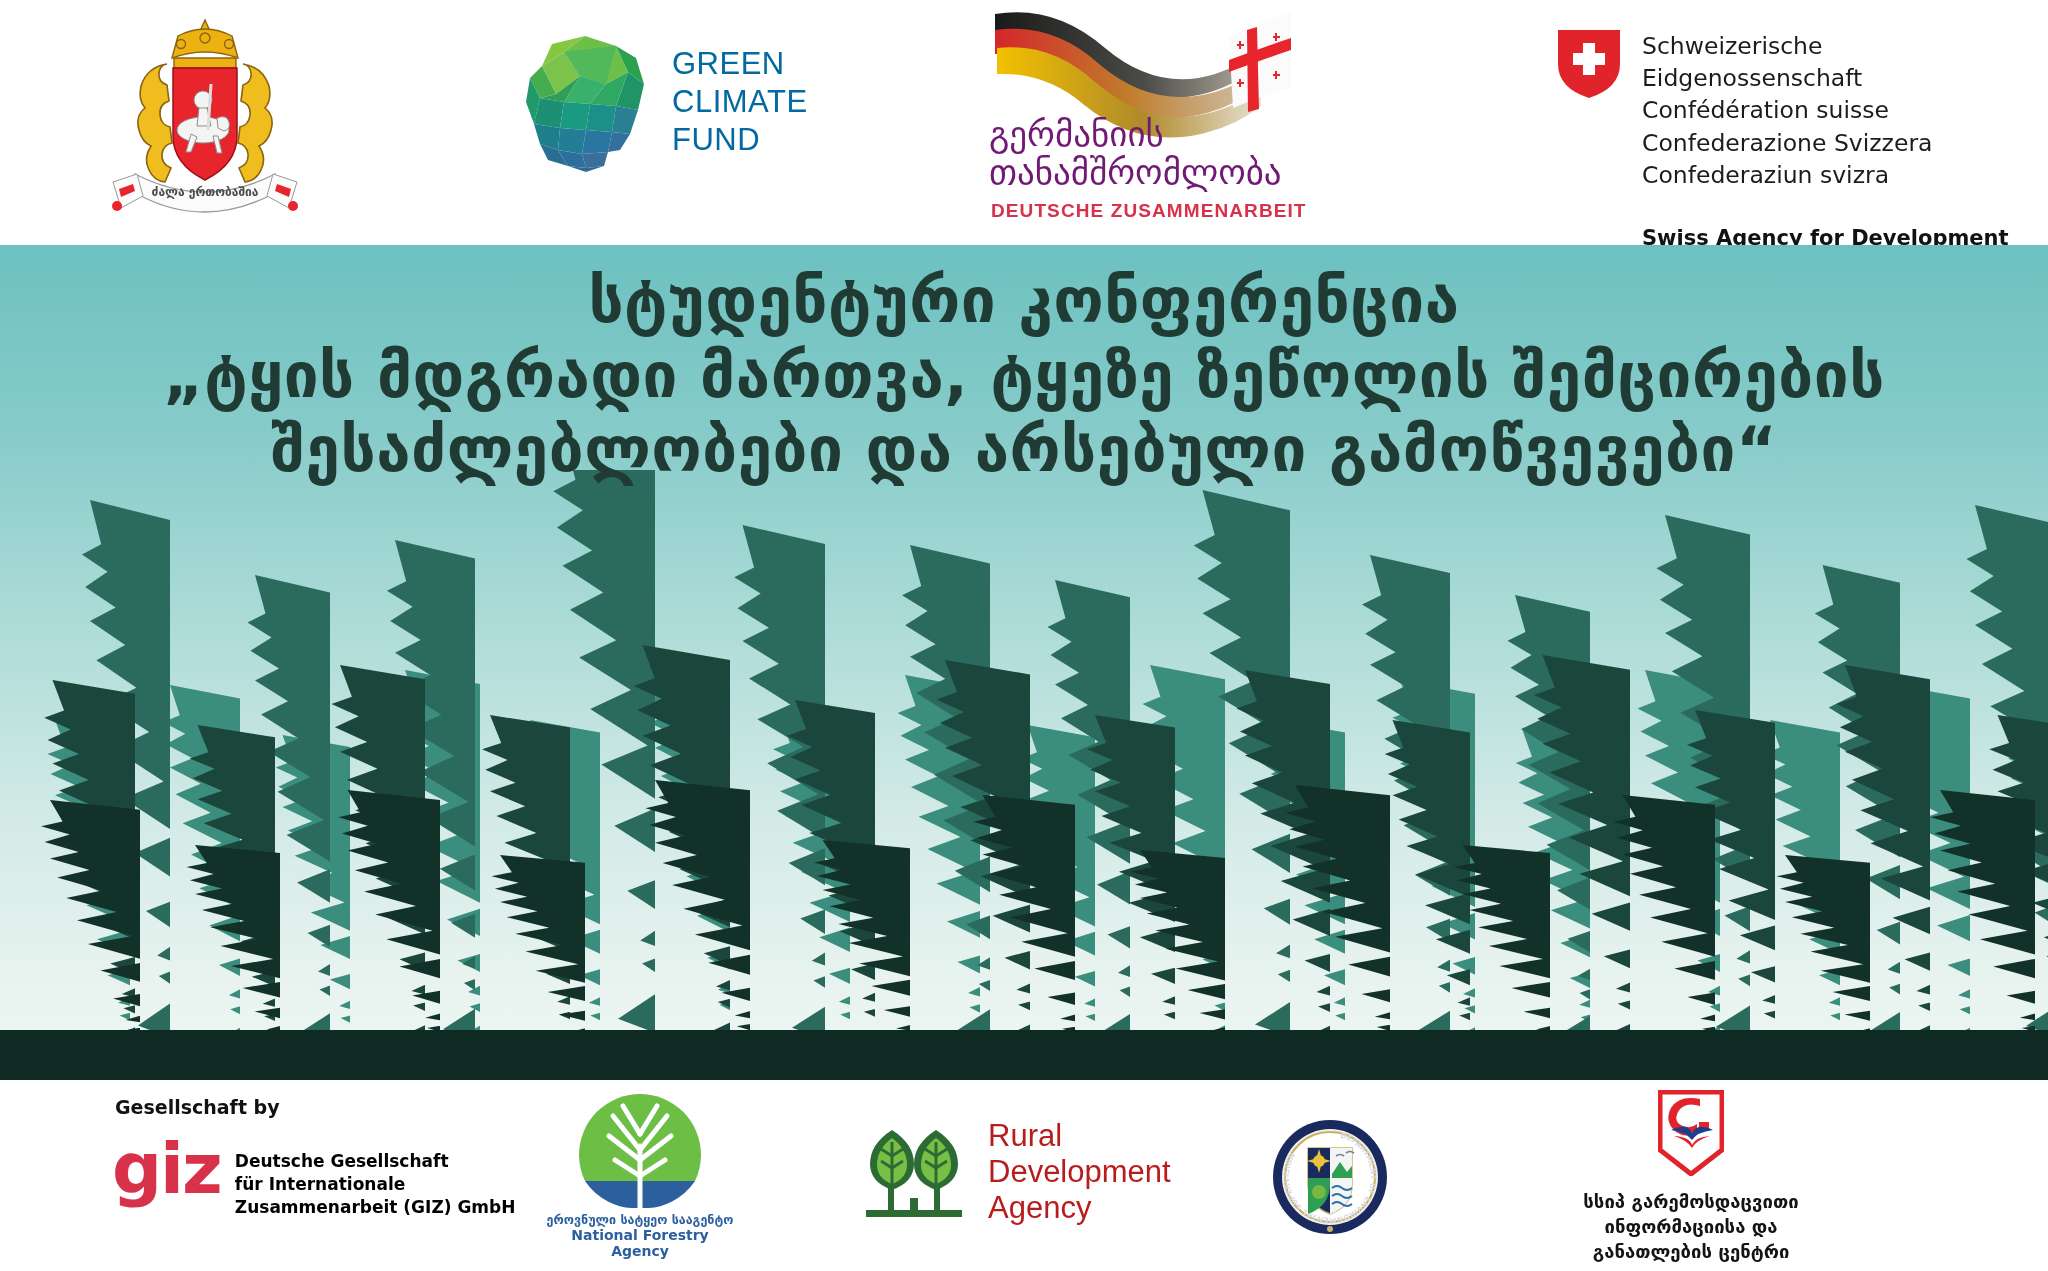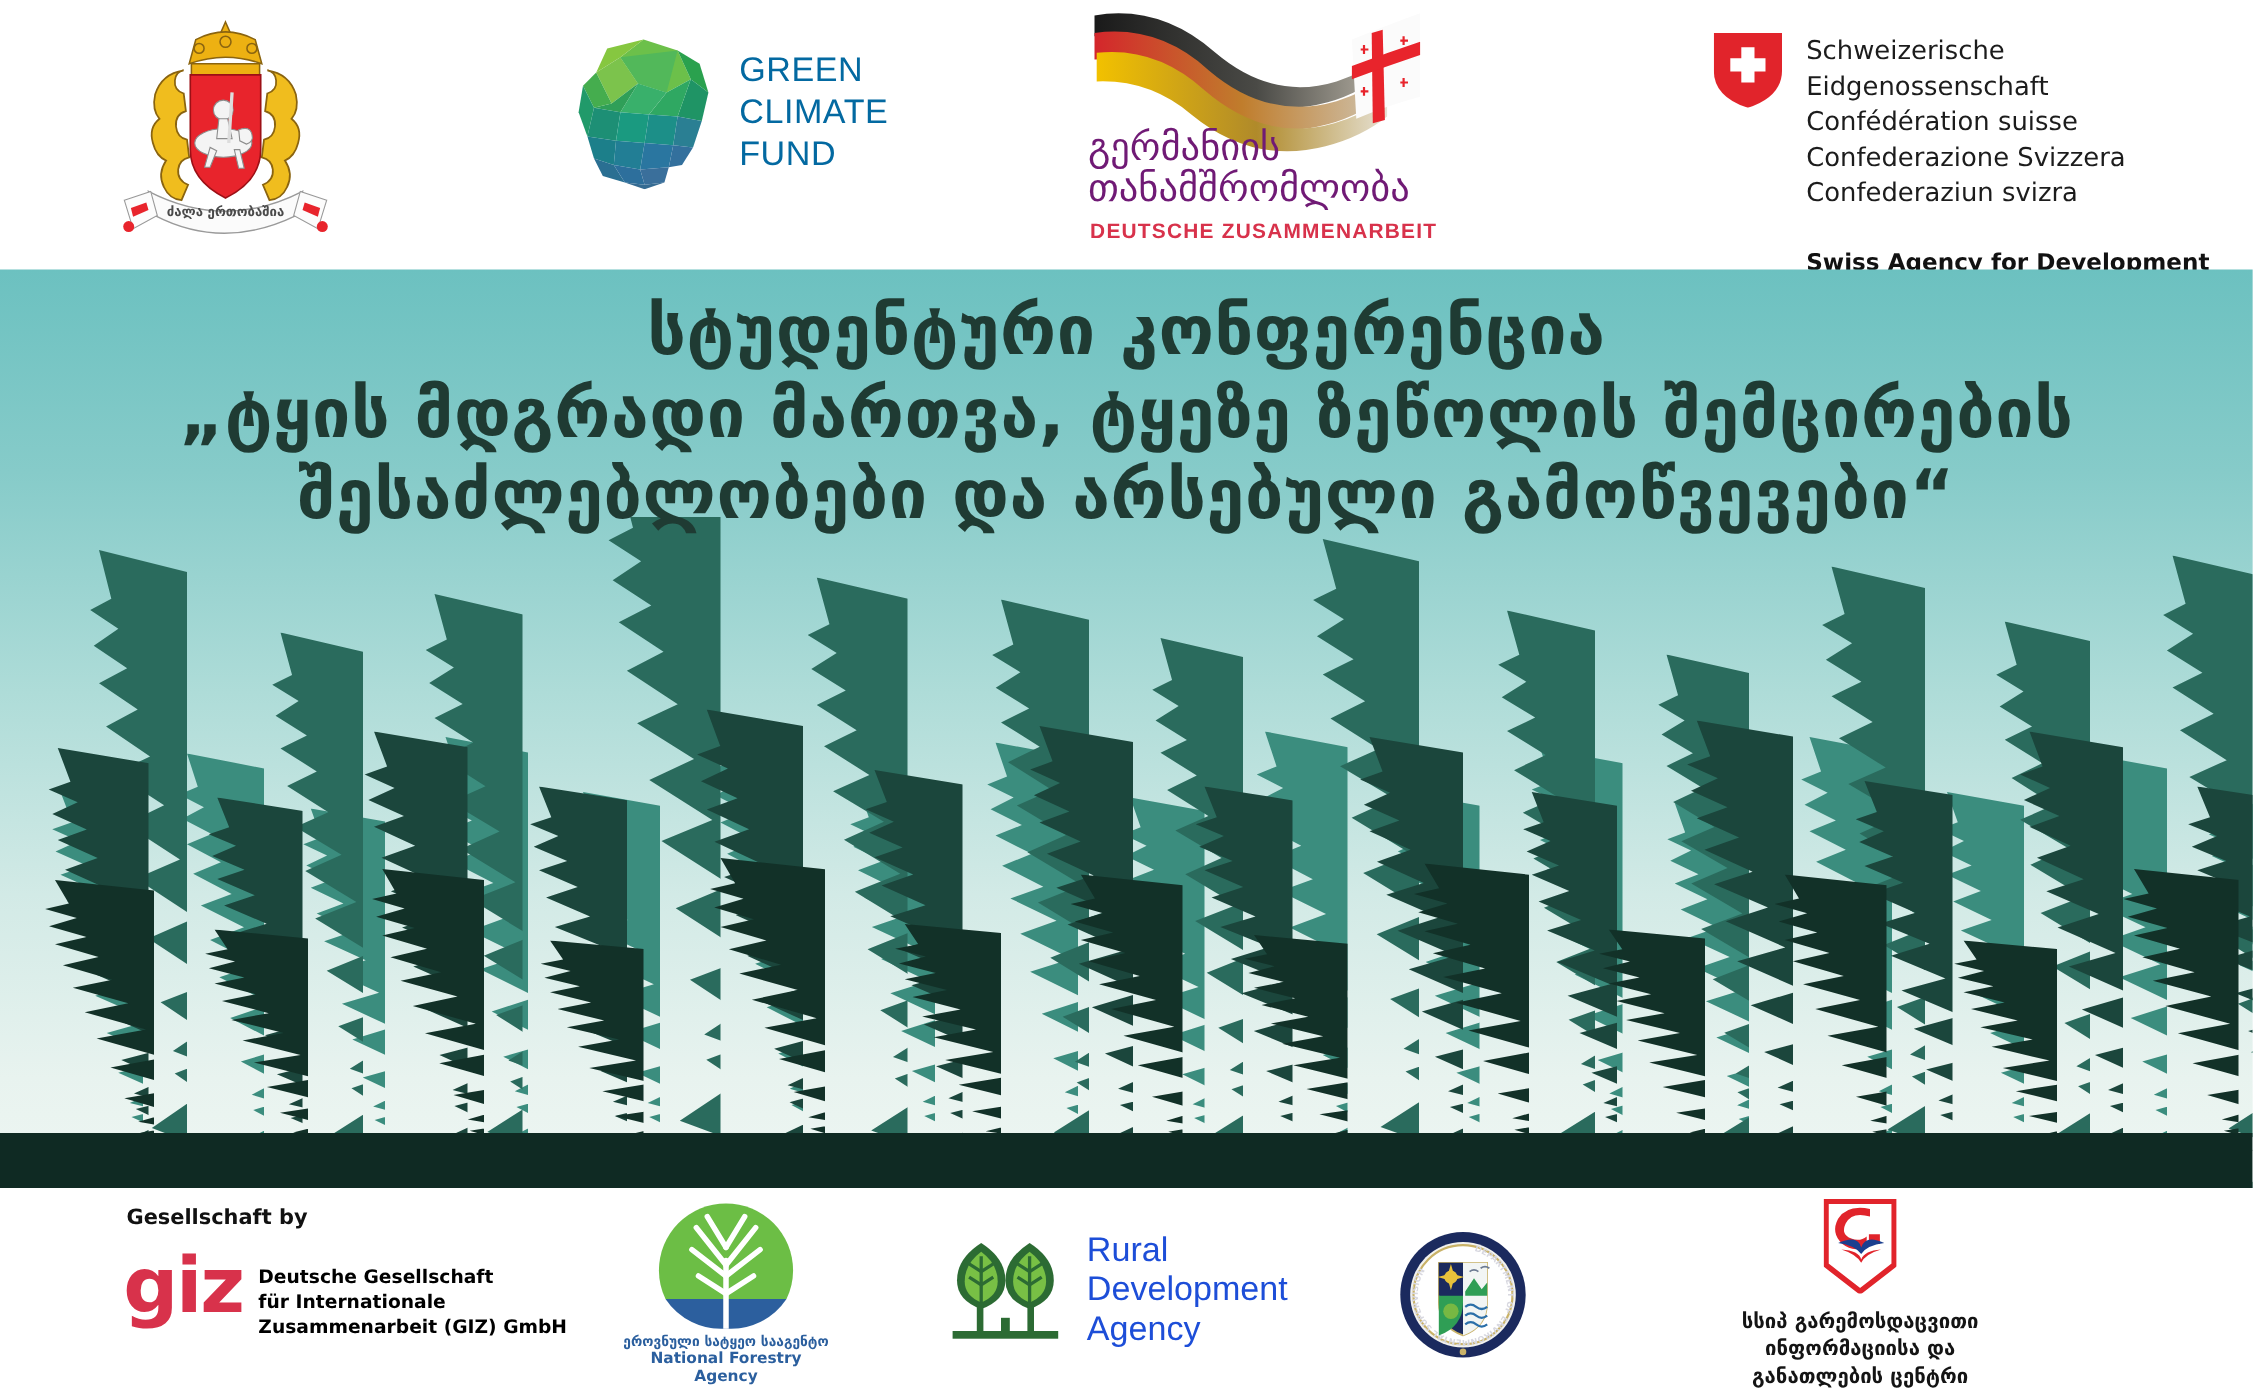--- a/index.html
+++ b/index.html
@@ -59,28 +59,28 @@
     background:#ffffff; }
 
   .impl { position:absolute; left:115px; top:16px; font-size:19px;
     font-weight:700; color:#111; font-family:"DejaVu Sans", sans-serif; }
   .giz { position:absolute; left:112px; top:60px; display:flex; align-items:flex-start; gap:14px; }
   .giz-mark { font-size:70px; line-height:.85; font-weight:700; color:#d8324b;
     font-family:"DejaVu Sans", sans-serif; letter-spacing:-2px; }
   .giz-words { margin-top:10px; font-size:17px; line-height:1.34;
     font-weight:700; color:#000000; font-family:"DejaVu Sans", sans-serif; }
 
-  .nfa { position:absolute; left:560px; top:10px; width:200px; text-align:center; }
+  .nfa { position:absolute; left:540px; top:10px; width:200px; text-align:center; }
   .nfa-ka { font-size:12.5px; color:#2b5f9e; font-weight:700; margin-top:4px;
     font-family:"DejaVu Sans", sans-serif; }
   .nfa-en { font-size:14px; color:#2b5f9e; font-weight:700;
     font-family:"DejaVu Sans", sans-serif; }
 
   .rda { position:absolute; left:862px; top:38px; display:flex; align-items:center; gap:22px; }
-  .rda-words { font-size:31px; line-height:1.16; color:#1d4ed8; }
+  .rda-words { font-size:31px; line-height:1.16; color:#b91c1c; }
 
   .des { position:absolute; left:1270px; top:38px; width:120px; height:118px; }
 
   .eiec { position:absolute; left:1531px; top:10px; width:320px; }
   .eiec-mark { width:66px; height:86px; margin:0 auto; position:relative; }
   .eiec-words { margin-top:14px; text-align:center; font-size:18.5px;
     line-height:1.34; font-weight:700; color:#141414;
     font-family:"DejaVu Sans", sans-serif; }
 </style>
 </head>

